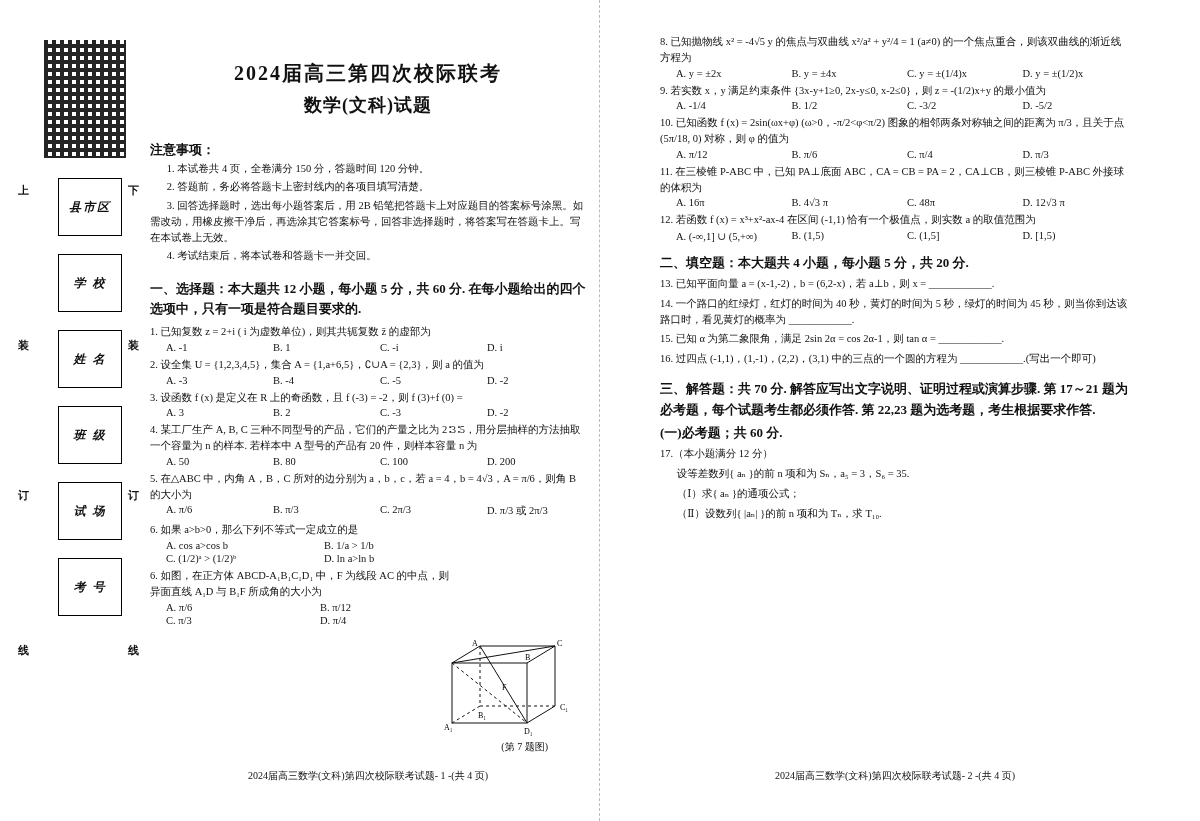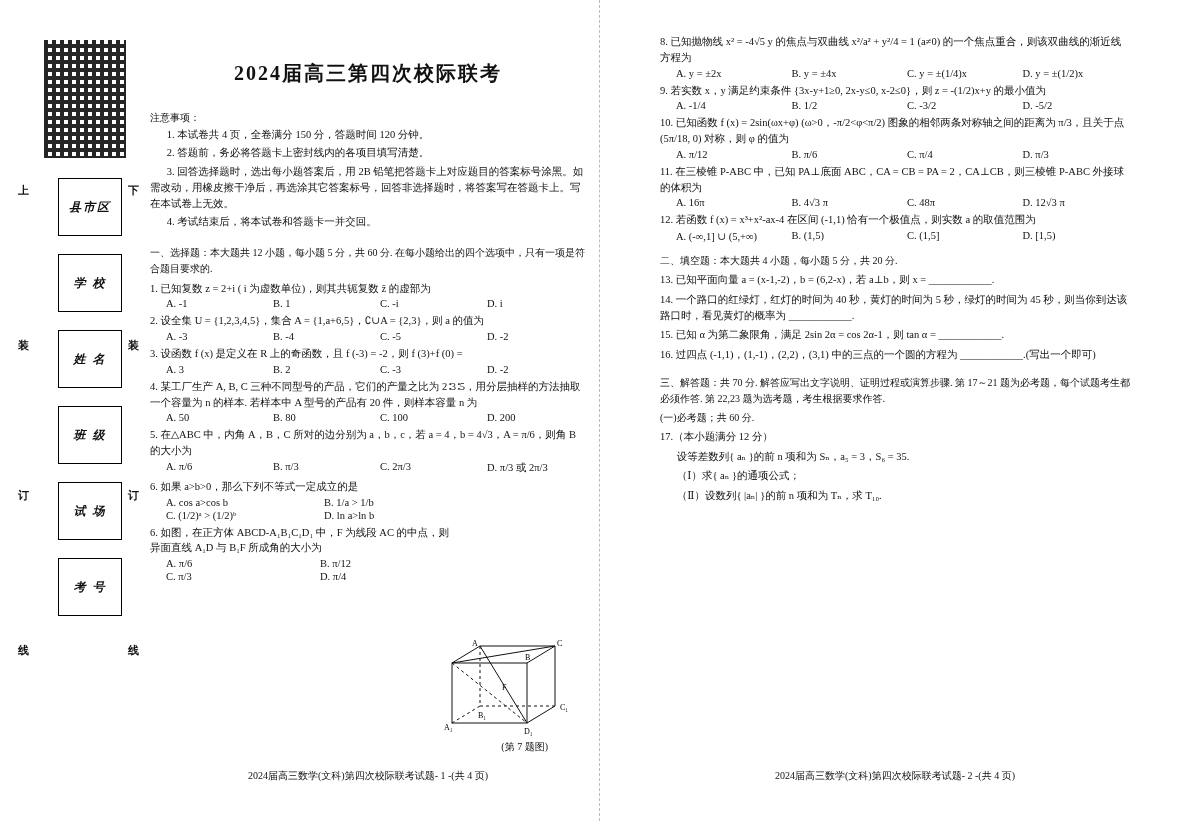--- a/index.html
+++ b/index.html
@@ -18,21 +18,21 @@
       background-size:8px 8px;
       opacity:.85;}
   .boxes{position:absolute;left:40px;top:160px;width:62px;font-style:italic;}
   .vbox{width:62px;height:56px;border:1px solid #000;margin-bottom:18px;display:flex;align-items:center;justify-content:center;
         font-size:12px;letter-spacing:2px;font-weight:600;}
   .sidechar{position:absolute;font-size:11px;font-weight:600;}
   
   .content{position:absolute;}
   .title{font-size:20px;font-weight:700;text-align:center;letter-spacing:2px;}
   .subtitle{font-size:18px;font-weight:700;text-align:center;letter-spacing:1px;margin-top:6px;}
-  .secthead{font-size:10px;font-weight:400;margin-top:10px;}
+  .secthead{font-size:13px;font-weight:700;margin-top:10px;}
   .p{font-size:10.5px;line-height:1.55;margin:2px 0;}
   .indent{text-indent:1.6em;}
   .q{font-size:10.5px;line-height:1.5;margin-top:4px;}
   .opts{display:flex;font-size:10.5px;margin:2px 0 2px 16px;gap:8px;}
   .opts span{display:inline-block;}
   .o4 span{width:118px;}
   .o2 span{width:150px;}
   .cube{position:absolute;right:18px;top:638px;width:140px;height:100px;}
   .figlabel{position:absolute;right:52px;top:740px;font-size:10px;}
 </style>
@@ -58,20 +58,21 @@
       <span class="sidechar" style="left:0px;top:320px">装</span>
       <span class="sidechar" style="left:110px;top:320px">装</span>
       <span class="sidechar" style="left:0px;top:470px">订</span>
       <span class="sidechar" style="left:110px;top:470px">订</span>
       <span class="sidechar" style="left:0px;top:625px">线</span>
       <span class="sidechar" style="left:110px;top:625px">线</span>
     </div>
 
     <div class="content" style="left:150px;top:60px;width:436px;">
       <div class="title">2024届高三第四次校际联考</div>
+      <div class="subtitle">数学(文科)试题</div>
 
       <div class="secthead" style="margin-top:24px">注意事项：</div>
       <div class="p indent">1. 本试卷共 4 页，全卷满分 150 分，答题时间 120 分钟。</div>
       <div class="p indent">2. 答题前，务必将答题卡上密封线内的各项目填写清楚。</div>
       <div class="p indent">3. 回答选择题时，选出每小题答案后，用 2B 铅笔把答题卡上对应题目的答案标号涂黑。如需改动，用橡皮擦干净后，再选涂其它答案标号，回答非选择题时，将答案写在答题卡上。写在本试卷上无效。</div>
       <div class="p indent">4. 考试结束后，将本试卷和答题卡一并交回。</div>
 
       <div class="secthead" style="margin-top:14px;line-height:1.6">一、选择题：本大题共 12 小题，每小题 5 分，共 60 分. 在每小题给出的四个选项中，只有一项是符合题目要求的.</div>
 
       <div class="q">1. 已知复数 z = 2+i ( i 为虚数单位)，则其共轭复数 z̄ 的虚部为</div>

